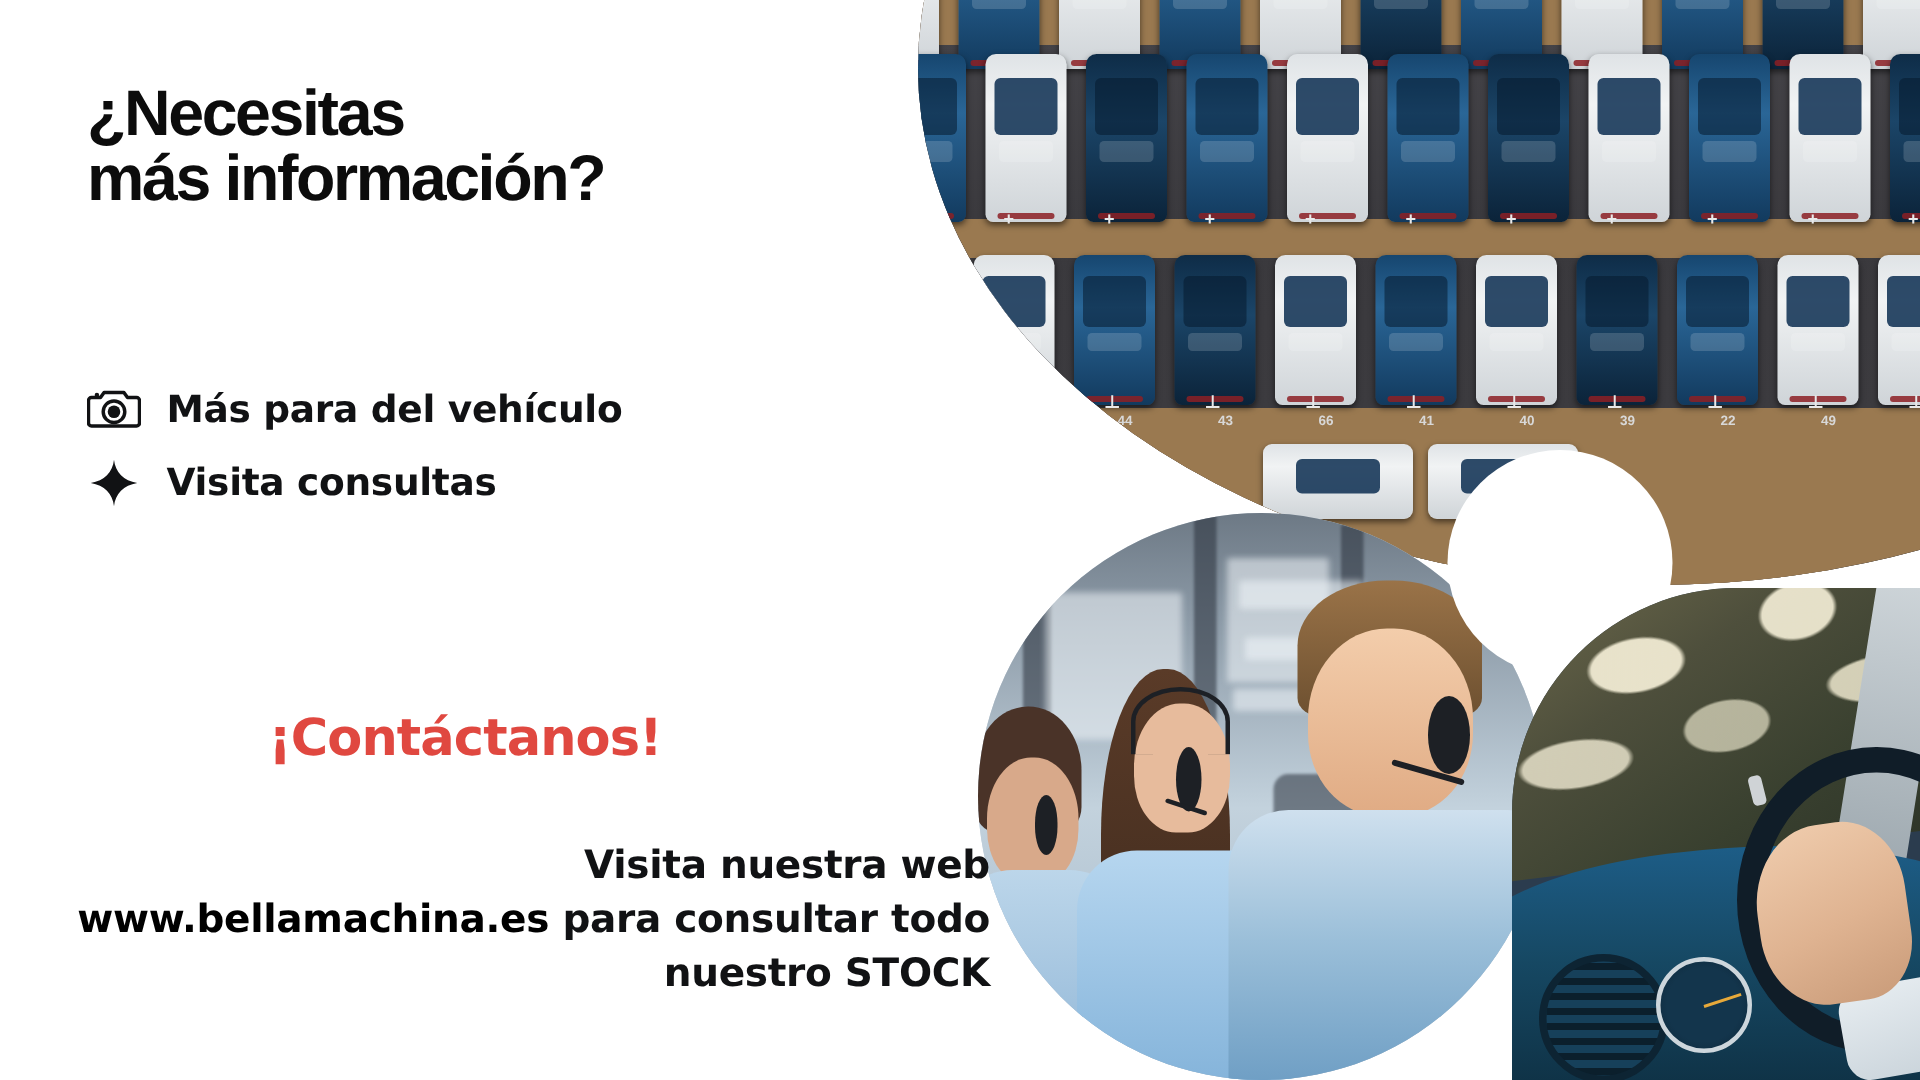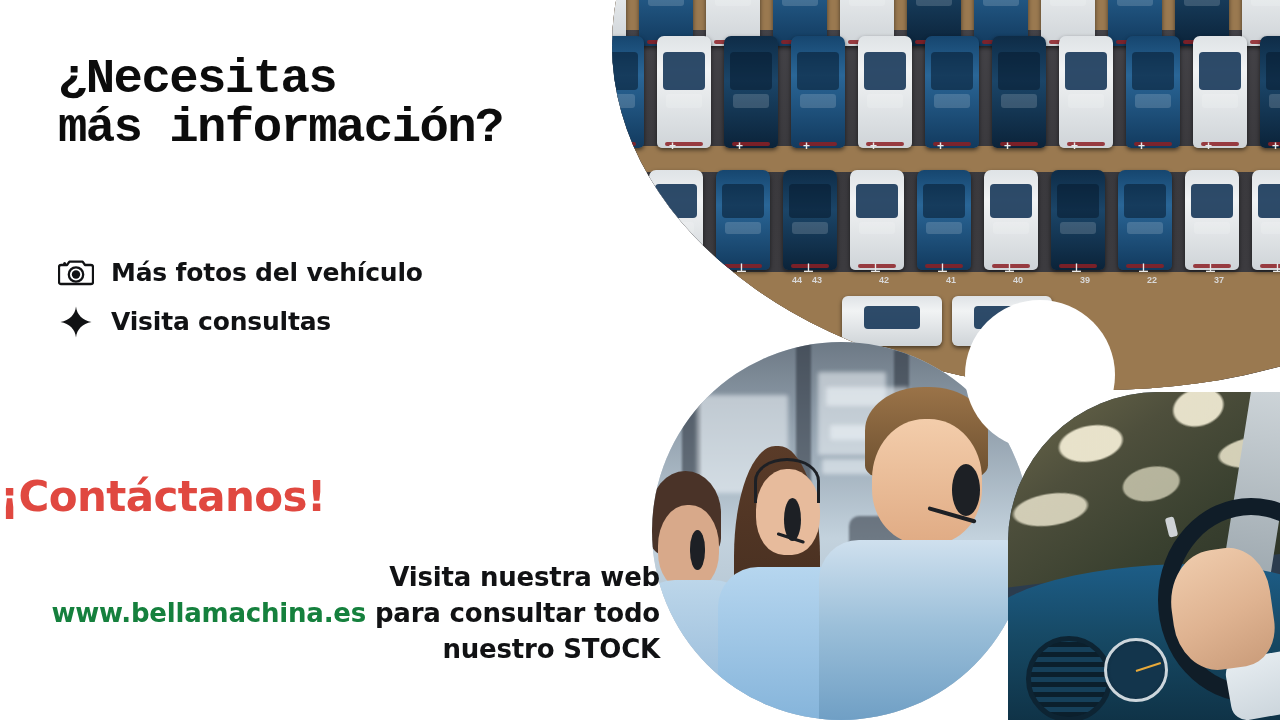--- a/index.html
+++ b/index.html
@@ -149,44 +149,45 @@
   
   .white-notch {
     position:absolute; background:#ffffff; border-radius:50%;
   }
 
   
   #content { position:absolute; left:0; top:0; width:680px; height:720px; z-index:5; }
 
   #headline {
     position:absolute; left:58px; top:55px; width:620px;
-    font-size:49px; line-height:.99; font-weight:700;
+    font-size:43px; line-height:.99; font-weight:700;
     letter-spacing:-1.6px; color:#0c0c0c;
-    font-family:Liberation Mono, monospace;
+    font-family:Liberation Sans, sans-serif;
   }
   #headline .l2 { display:block; }
 
   #bullets { position:absolute; left:55px; top:248px; width:600px; }
   .bullet {
     display:flex; align-items:center; gap:14px;
     height:49px;
   }
   .bullet .bico {
     width:42px; min-width:42px; height:38px;
     display:flex; align-items:center; justify-content:center;
   }
   .bullet .blabel {
     font-size:25px; font-weight:700; color:#111214;
     letter-spacing:-.2px;
     font-family:"DejaVu Sans","Liberation Sans",sans-serif;
   }
 
   #contact {
     position:absolute; left:0; top:472px; width:620px;
-    font-size:42px; font-weight:700; letter-spacing:-.6px;
+    text-align:center;
+    font-size:34px; font-weight:700; letter-spacing:-.6px;
     font-family:"DejaVu Sans","Liberation Sans",sans-serif;
   }
 
   #weblines {
     position:absolute; left:0; top:560px; width:660px;
     text-align:right;
     font-size:26px; font-weight:700; line-height:1.38;
     color:#111214; letter-spacing:-.2px;
     font-family:"DejaVu Sans","Liberation Sans",sans-serif;
   }
@@ -361,42 +362,42 @@
             <span class="wind"></span>
             <span class="tail"></span>
           </div>
           <span class="mark" style="left: -10px; top: 262px;">⊥</span>
           <span class="mark num" style="left: -1px; top: 276px;">46</span>
           <span class="mark" style="left: 57px; top: 140px;">+</span>
           <span class="mark" style="left: 57px; top: 262px;">⊥</span>
           <span class="mark num" style="left: 66px; top: 276px;">45</span>
           <span class="mark" style="left: 124px; top: 140px;">+</span>
           <span class="mark" style="left: 124px; top: 262px;">⊥</span>
-          <span class="mark num" style="left: 133px; top: 276px; margin-left: 47px;">44</span>
+          <span class="mark num" style="left: 133px; top: 276px;">44</span>
           <span class="mark" style="left: 191px; top: 140px;">+</span>
           <span class="mark" style="left: 191px; top: 262px;">⊥</span>
           <span class="mark num" style="left: 200px; top: 276px;">43</span>
           <span class="mark" style="left: 258px; top: 140px;">+</span>
           <span class="mark" style="left: 258px; top: 262px;">⊥</span>
-          <span class="mark num" style="left: 267px; top: 276px;">42</span>
+          <span class="mark num" style="left: 267px; top: 276px;">66</span>
           <span class="mark" style="left: 325px; top: 140px;">+</span>
           <span class="mark" style="left: 325px; top: 262px;">⊥</span>
           <span class="mark num" style="left: 334px; top: 276px;">41</span>
           <span class="mark" style="left: 392px; top: 140px;">+</span>
           <span class="mark" style="left: 392px; top: 262px;">⊥</span>
           <span class="mark num" style="left: 401px; top: 276px;">40</span>
           <span class="mark" style="left: 459px; top: 140px;">+</span>
           <span class="mark" style="left: 459px; top: 262px;">⊥</span>
           <span class="mark num" style="left: 468px; top: 276px;">39</span>
           <span class="mark" style="left: 526px; top: 140px;">+</span>
           <span class="mark" style="left: 526px; top: 262px;">⊥</span>
           <span class="mark num" style="left: 535px; top: 276px;">22</span>
           <span class="mark" style="left: 593px; top: 140px;">+</span>
           <span class="mark" style="left: 593px; top: 262px;">⊥</span>
-          <span class="mark num" style="left: 602px; top: 276px;">37</span>
+          <span class="mark num" style="left: 602px; top: 276px;">49</span>
           <span class="mark" style="left: 660px; top: 140px;">+</span>
           <span class="mark" style="left: 660px; top: 262px;">⊥</span>
           <div class="car white" style="position: absolute; left: 230px; top: 296px; width: 100px; height: 50px; border-radius: 6px;">
             <span class="roof" style="left:22%;right:22%;top:20%;height:46%;"></span>
           </div>
           <div class="car white" style="position: absolute; left: 340px; top: 296px; width: 100px; height: 50px; border-radius: 6px;">
             <span class="roof" style="left:22%;right:22%;top:20%;height:46%;"></span>
           </div>
         </div>
     </div>
@@ -467,38 +468,38 @@
 
       <div class="bullet">
         <span class="bico">
           <svg width="36" height="30" viewBox="0 0 36 30" fill="none">
             <path d="M3 7h6l2.4-3.4h13.2L27 7h6a2 2 0 0 1 2 2v15a2 2 0 0 1-2 2H3a2 2 0 0 1-2-2V9a2 2 0 0 1 2-2z" stroke="#111214" stroke-width="2.3" stroke-linejoin="round"></path>
             <circle cx="18" cy="16.5" r="7.2" stroke="#111214" stroke-width="2.3"></circle>
             <circle cx="18" cy="16.5" r="4.2" fill="#111214"></circle>
             <circle cx="6.6" cy="5.4" r="1.5" fill="#111214"></circle>
           </svg>
         </span>
-        <span class="blabel">Más fotos del vehículo</span>
+        <span class="blabel">Más para del vehículo</span>
       </div>
 
 
 
       <div class="bullet">
         <span class="bico">
           <svg width="34" height="34" viewBox="0 0 34 34" fill="none">
             <path d="M17 1.5c.9 8.2 6.4 14 15.5 15.5C23.4 18.5 17.9 24.3 17 32.5 16.1 24.3 10.6 18.5 1.5 17 10.6 15.5 16.1 9.7 17 1.5z" fill="#111214"></path>
           </svg>
         </span>
         <span class="blabel">Visita consultas</span>
       </div>
     </div>
 
     <div id="contact" style="color: rgb(224, 72, 64);">
       <span>¡Contáctanos!</span>
     </div>
 
     <div id="weblines">
       <span class="line">Visita nuestra web</span>
-      <span class="line"><a class="url" href="#" style="text-decoration: none; color: #15803d;">www.bellamachina.es</a><span> para consultar todo</span></span>
+      <span class="line"><a class="url" href="#" style="text-decoration: none; color: #000000;">www.bellamachina.es</a><span> para consultar todo</span></span>
       <span class="line">nuestro STOCK</span>
     </div>
   </div>
 </div>
 
 </body></html>

